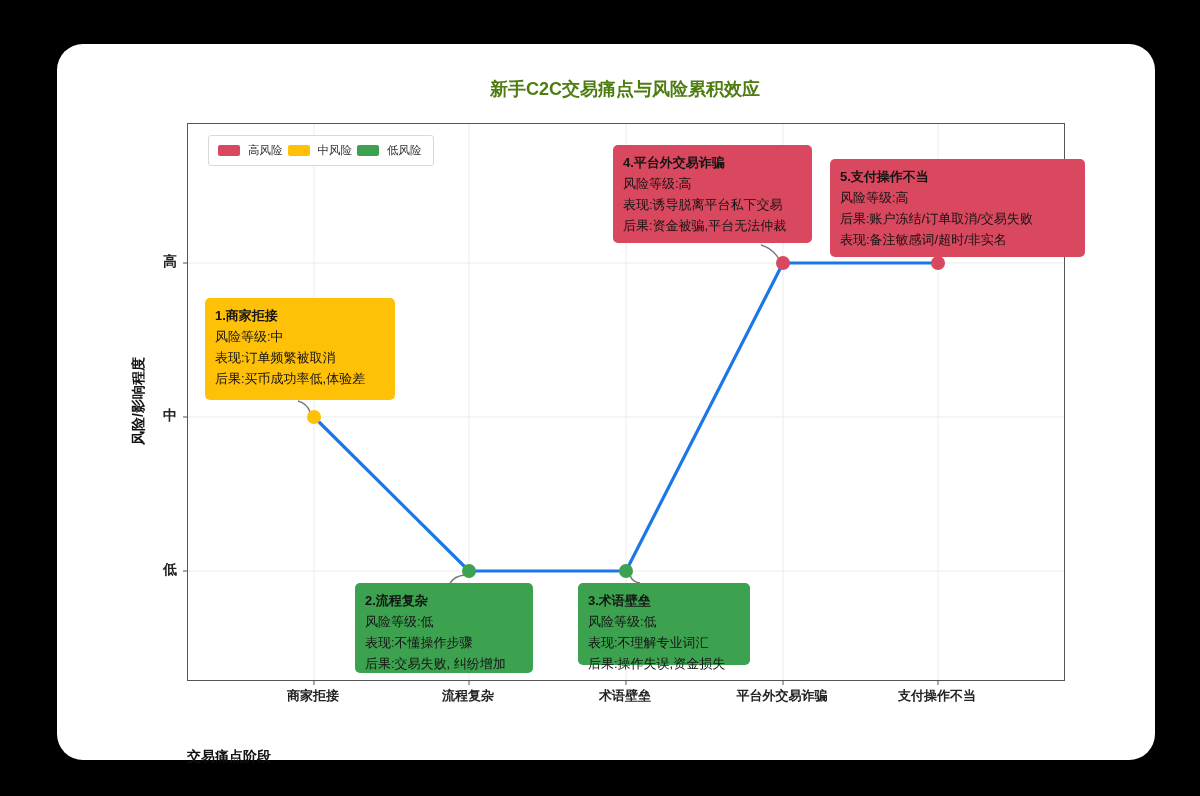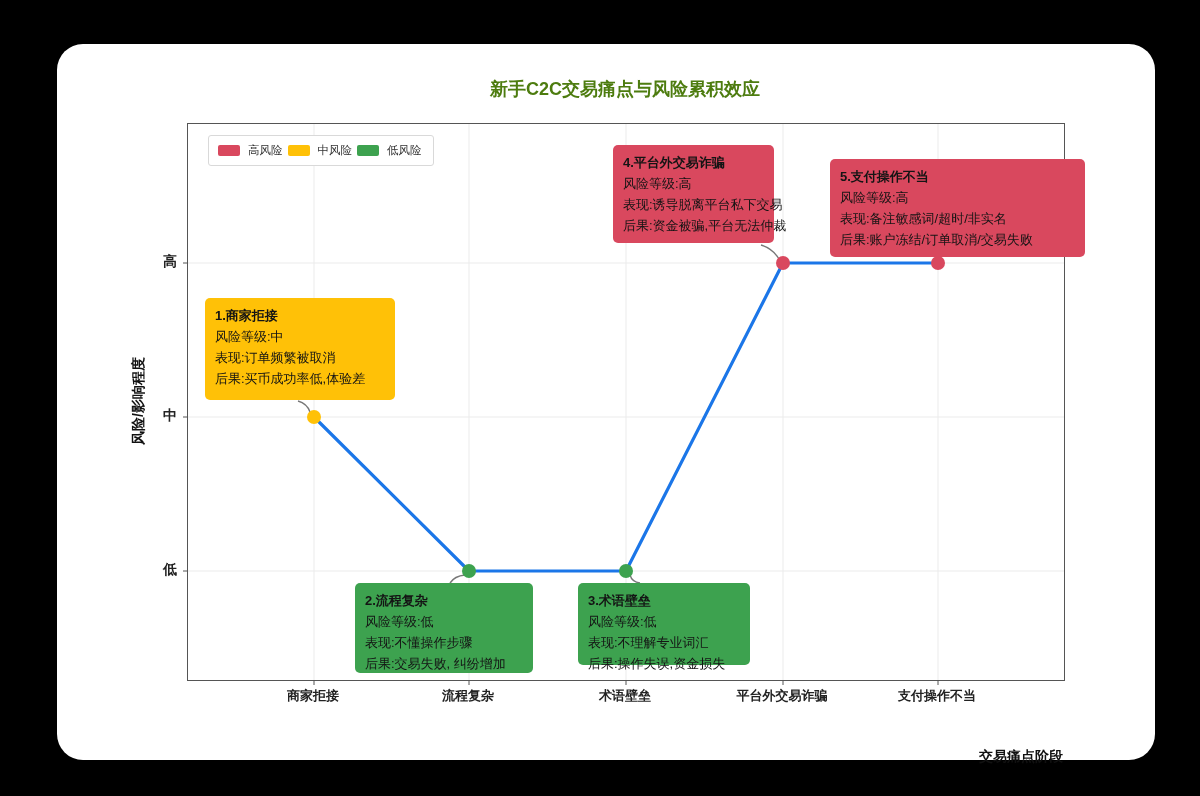--- a/index.html
+++ b/index.html
@@ -30,21 +30,21 @@
   .legend-label{font-size:11.5px;color:#333;white-space:nowrap;}
   .x-tick-label{
     position:absolute;transform:translate(-50%,0);
     font-size:13px;font-weight:700;color:#222;white-space:nowrap;
   }
   .y-tick-label{
     position:absolute;transform:translate(-100%,-50%);
     font-size:14px;font-weight:700;color:#222;white-space:nowrap;
   }
   .x-axis-title{
-    position:absolute;left:130px;top:704px;width:876px;text-align:right;
+    position:absolute;left:130px;top:704px;width:876px;text-align:left;
     font-size:14px;font-weight:700;color:#111;
   }
   .y-axis-title{
     position:absolute;left:82px;top:357px;
     transform:translate(-50%,-50%) rotate(-90deg);transform-origin:center;
     font-size:14px;font-weight:700;color:#111;white-space:nowrap;
   }
   .callout{
     position:absolute;z-index:6;border-radius:5px;color:#141414;
     padding:7px 10px;box-sizing:border-box;font-size:13px;line-height:21px;
@@ -131,26 +131,26 @@
         <div class="callout-line">风险等级:低</div>
         <div class="callout-line">表现:不懂操作步骤</div>
         <div class="callout-line">后果:交易失败, 纠纷增加</div>
       </div>
       <div class="callout" style="left: 521px; top: 539px; width: 172px; height: 82px; background: rgb(61, 162, 79);">
         <div class="callout-heading">3.术语壁垒</div>
         <div class="callout-line">风险等级:低</div>
         <div class="callout-line">表现:不理解专业词汇</div>
         <div class="callout-line">后果:操作失误,资金损失</div>
       </div>
-      <div class="callout" style="left: 556px; top: 101px; width: 161px; height: 98px; background: rgb(217, 72, 94);">
+      <div class="callout" style="left: 556px; top: 101px; width: 199px; height: 98px; background: rgb(217, 72, 94);">
         <div class="callout-heading">4.平台外交易诈骗</div>
         <div class="callout-line">风险等级:高</div>
         <div class="callout-line">表现:诱导脱离平台私下交易</div>
         <div class="callout-line">后果:资金被骗,平台无法仲裁</div>
       </div>
       <div class="callout" style="left: 773px; top: 115px; width: 255px; height: 98px; background: rgb(217, 72, 94);">
         <div class="callout-heading">5.支付操作不当</div>
         <div class="callout-line">风险等级:高</div>
+        <div class="callout-line">后果:账户冻结/订单取消/交易失败</div>
         <div class="callout-line">表现:备注敏感词/超时/非实名</div>
-        <div class="callout-line">后果:账户冻结/订单取消/交易失败</div>
       </div>
     </div>
 </div>
 
 </body></html>

